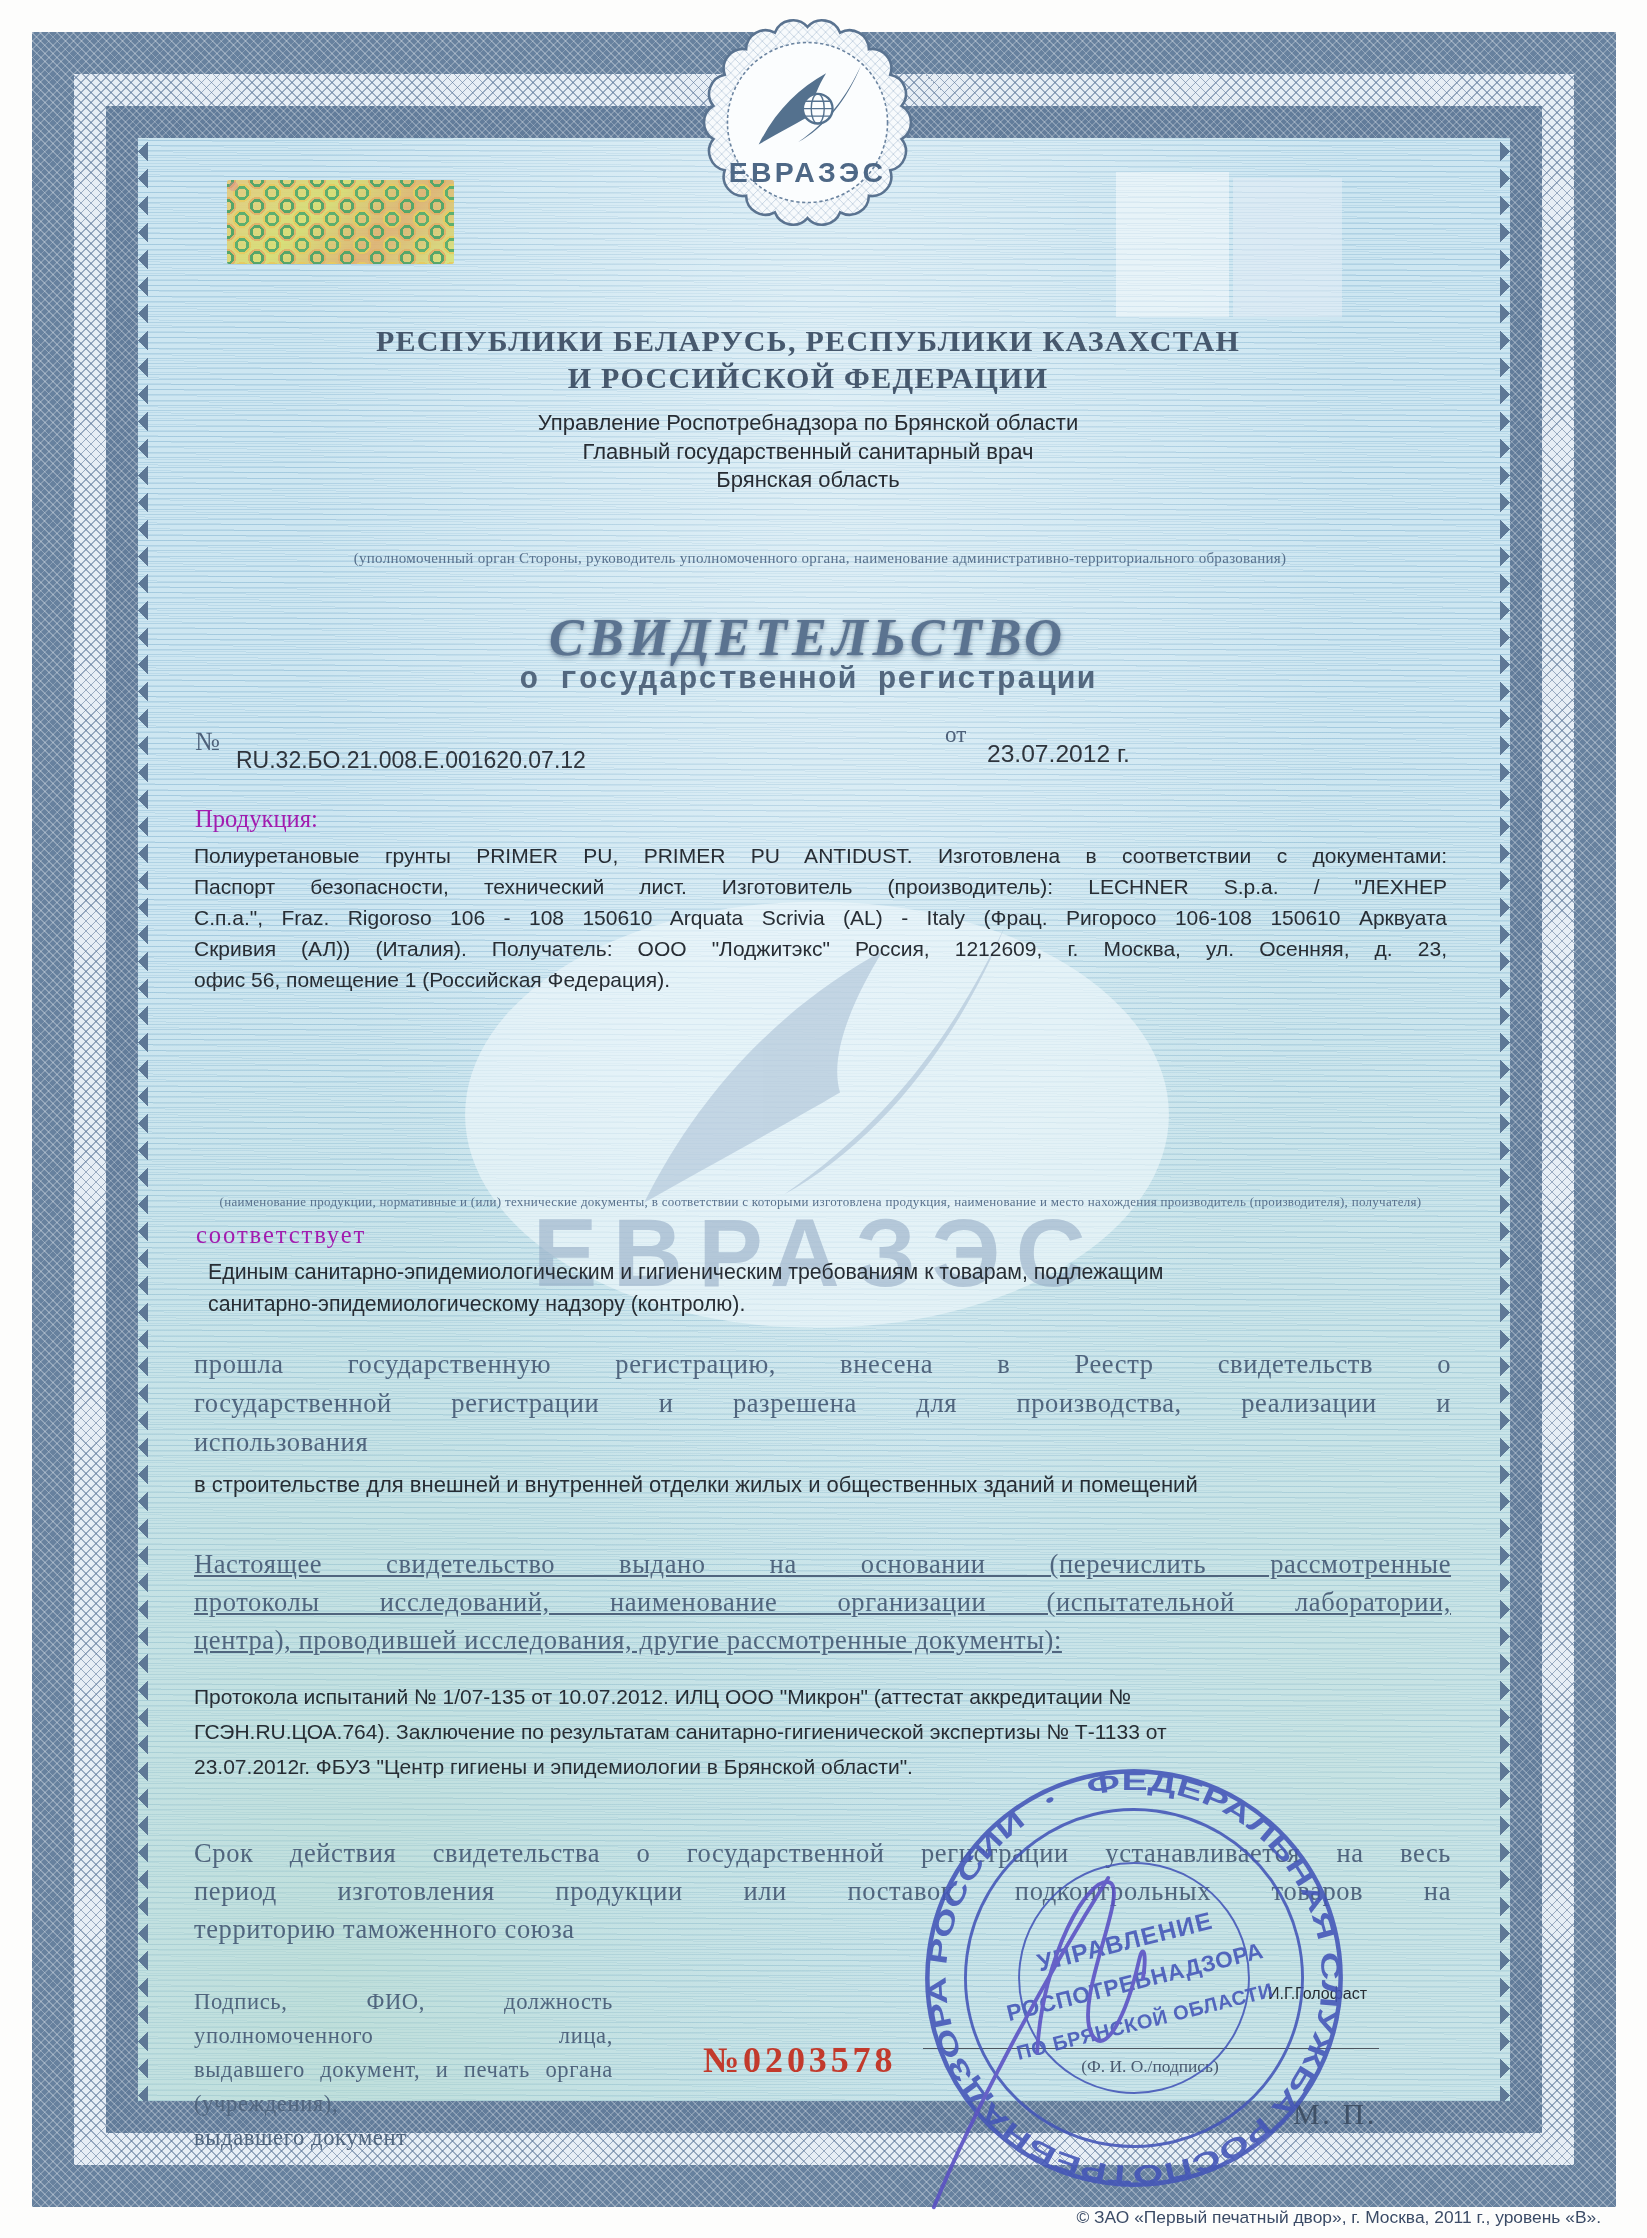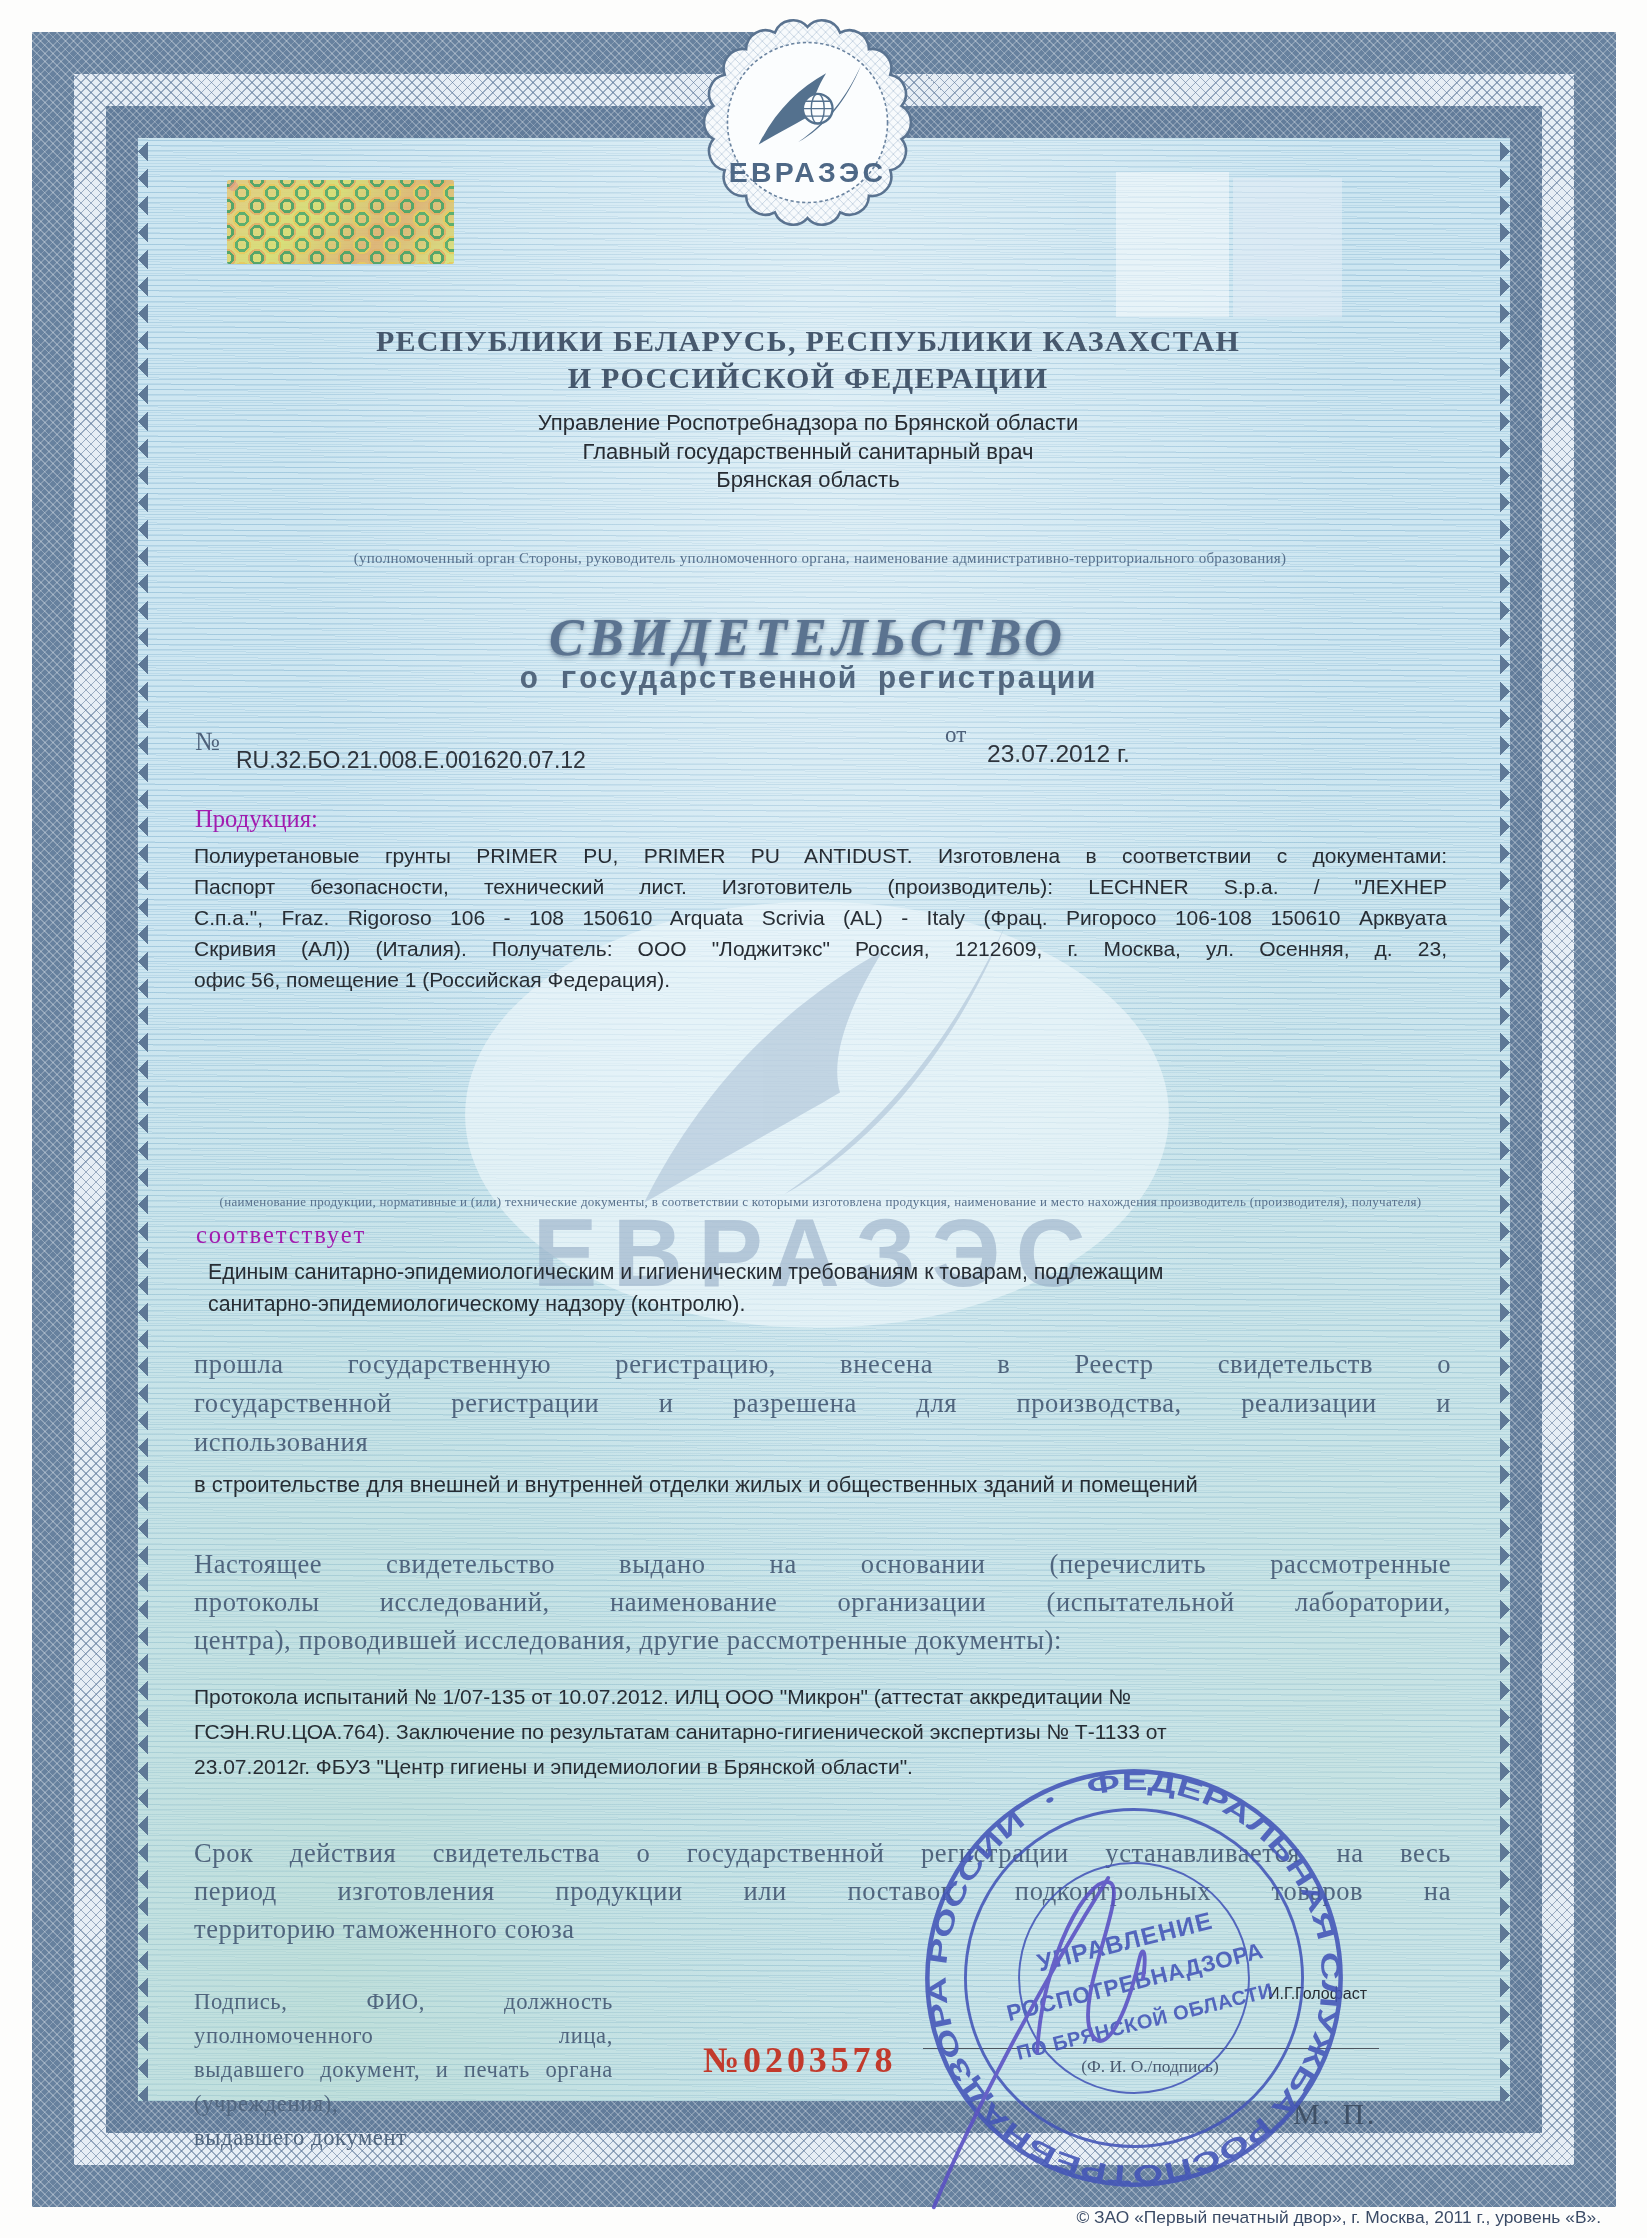--- a/index.html
+++ b/index.html
@@ -167,21 +167,21 @@
     <div>санитарно-эпидемиологическому надзору (контролю).</div>
   </div>
 
   <div class="abs p-serif jpar" style="left:194px; top:1345px; width:1257px;">
     <div>прошла государственную регистрацию, внесена в Реестр свидетельств о</div>
     <div>государственной регистрации и разрешена для производства, реализации и</div>
     <div>использования</div>
   </div>
   <div class="abs p-sans2" style="left:194px; top:1469px; width:1266px; font-size:22px;">в строительстве для внешней и внутренней отделки жилых и общественных зданий и помещений</div>
 
-  <div class="abs p-serif jpar" style="left:194px; top:1545px; width:1257px; line-height:38px;">
+  <div class="abs p-serif jpar" style="left:194px; top:1545px; width:1257px; line-height:38px;text-decoration:underline;">
     <div>Настоящее свидетельство выдано на основании (перечислить рассмотренные</div>
     <div>протоколы исследований, наименование организации (испытательной лаборатории,</div>
     <div>центра), проводившей исследования, другие рассмотренные документы):</div>
   </div>
   <div class="abs p-sans" style="left:194px; top:1679px; width:1257px; line-height:35px;">
     <div>Протокола испытаний № 1/07-135 от 10.07.2012. ИЛЦ ООО "Микрон" (аттестат аккредитации №</div>
     <div>ГСЭН.RU.ЦОА.764). Заключение по результатам санитарно-гигиенической экспертизы № Т-1133 от</div>
     <div>23.07.2012г. ФБУЗ "Центр гигиены и эпидемиологии в Брянской области".</div>
   </div>
 

